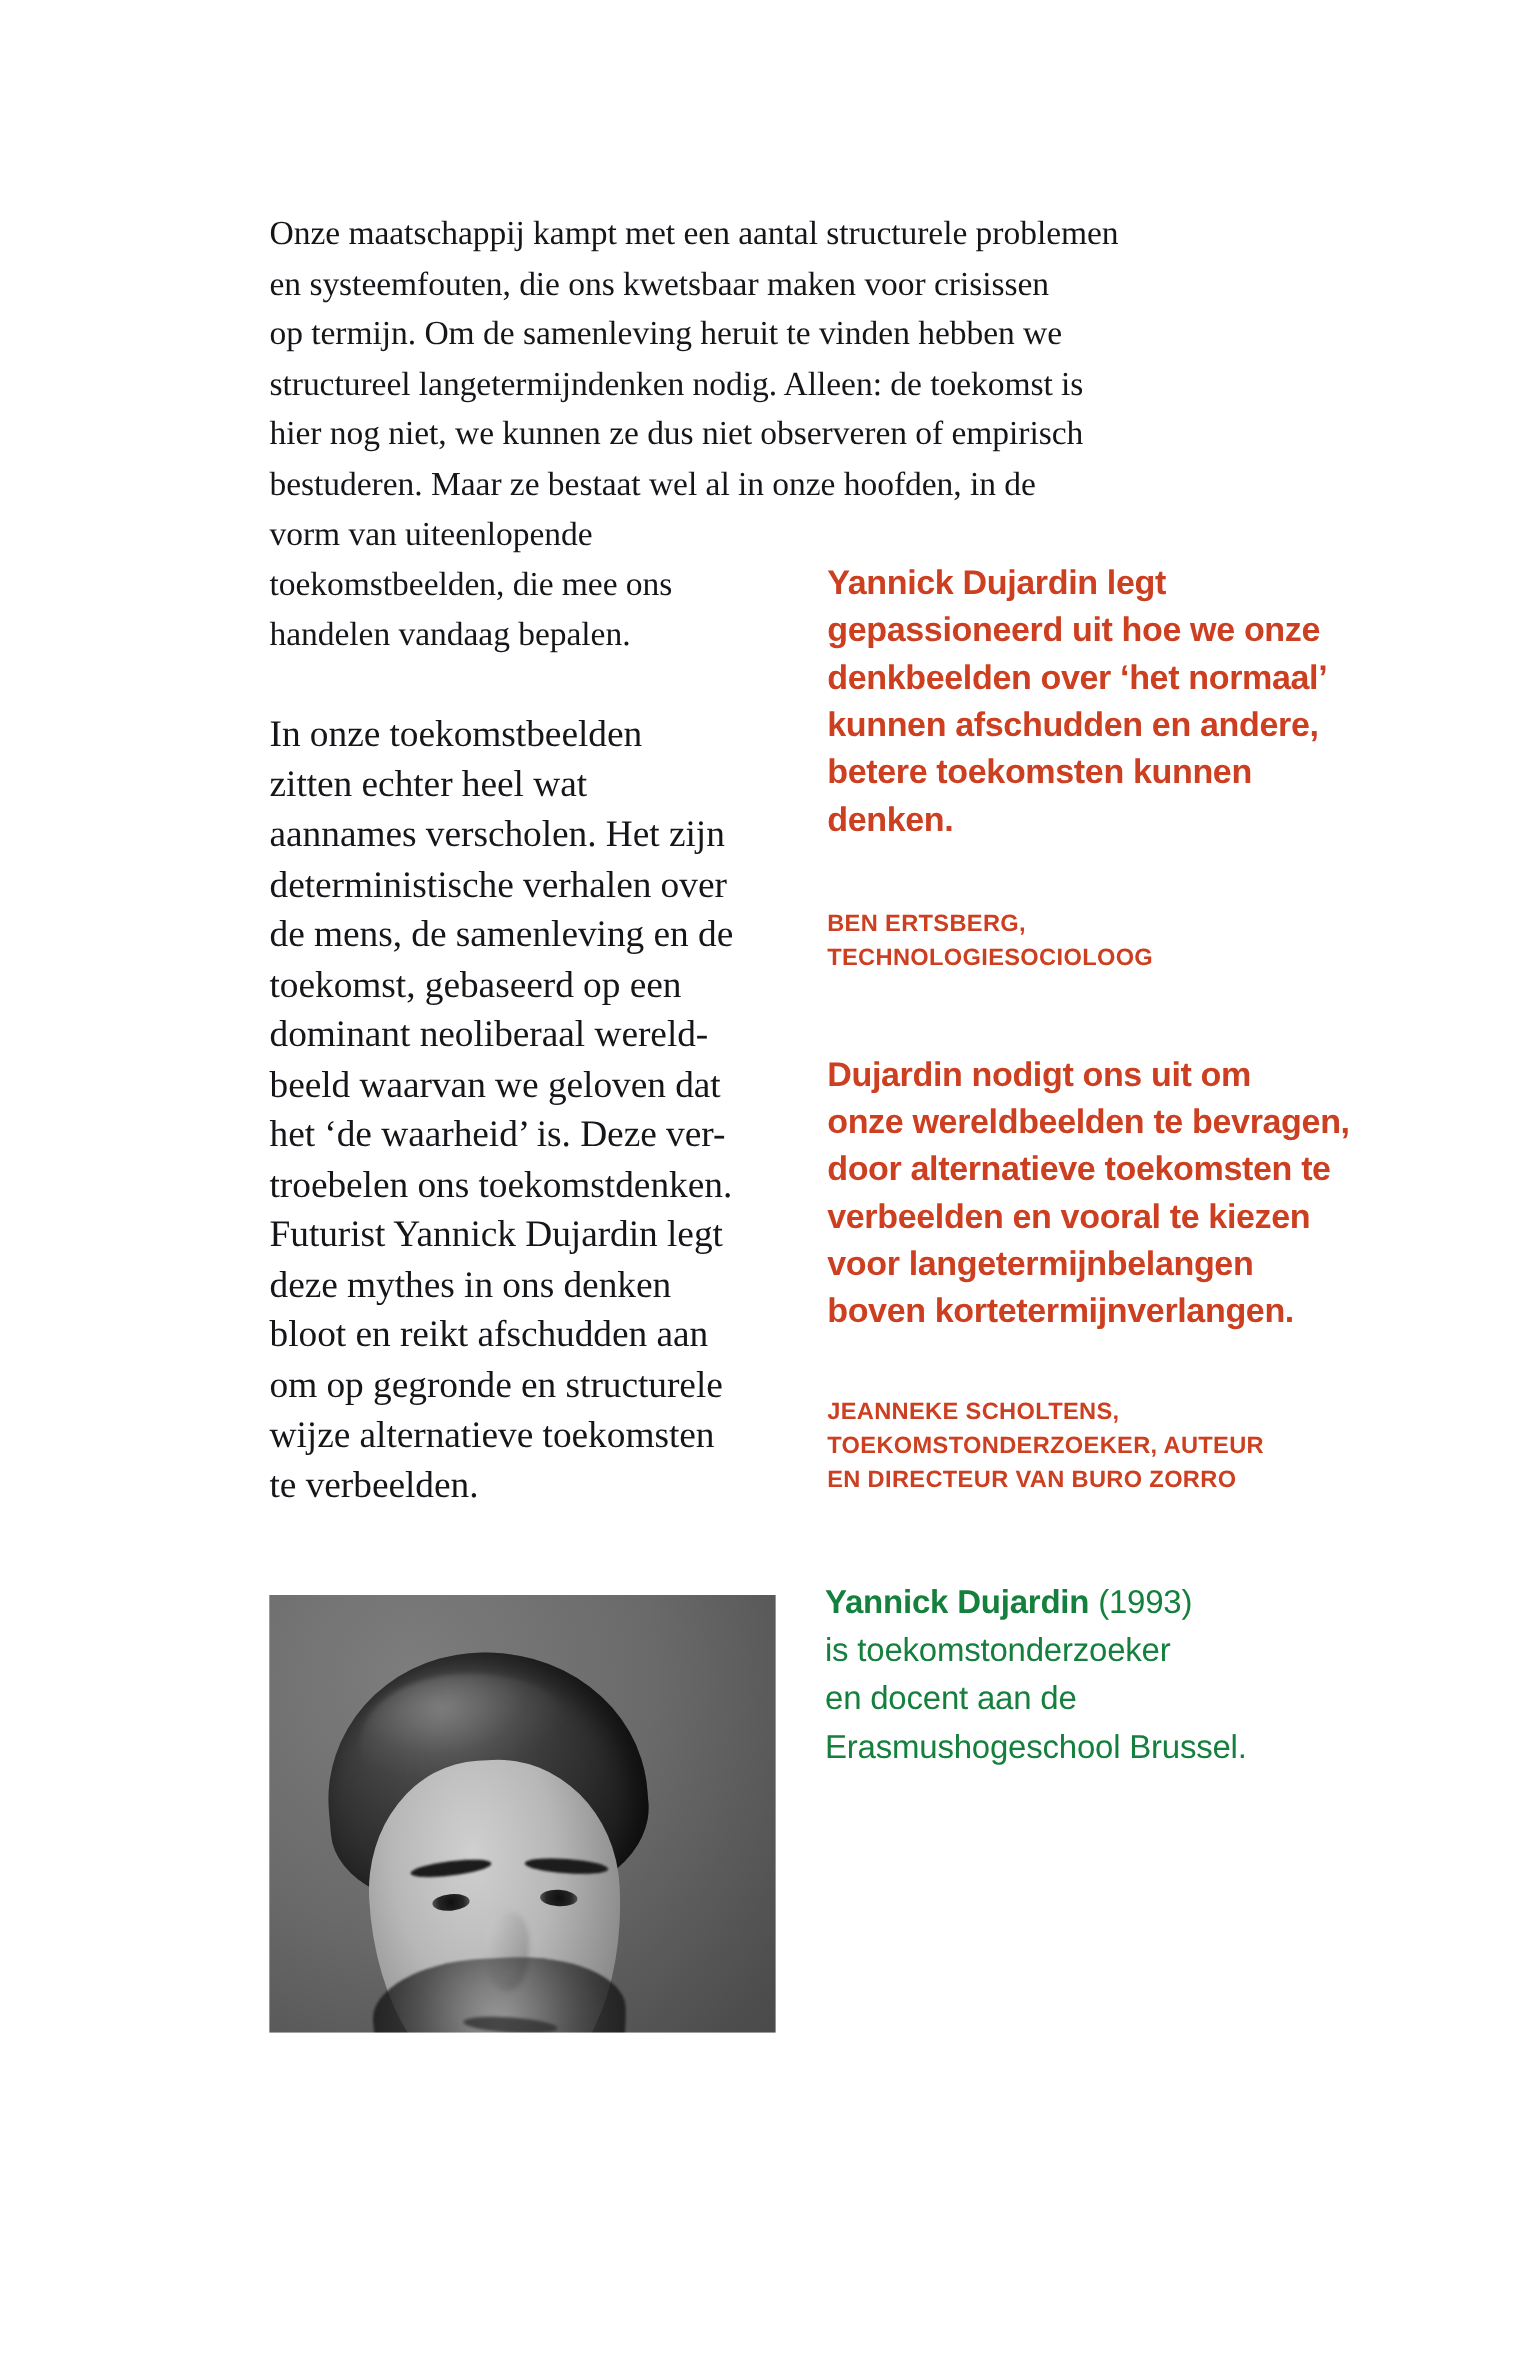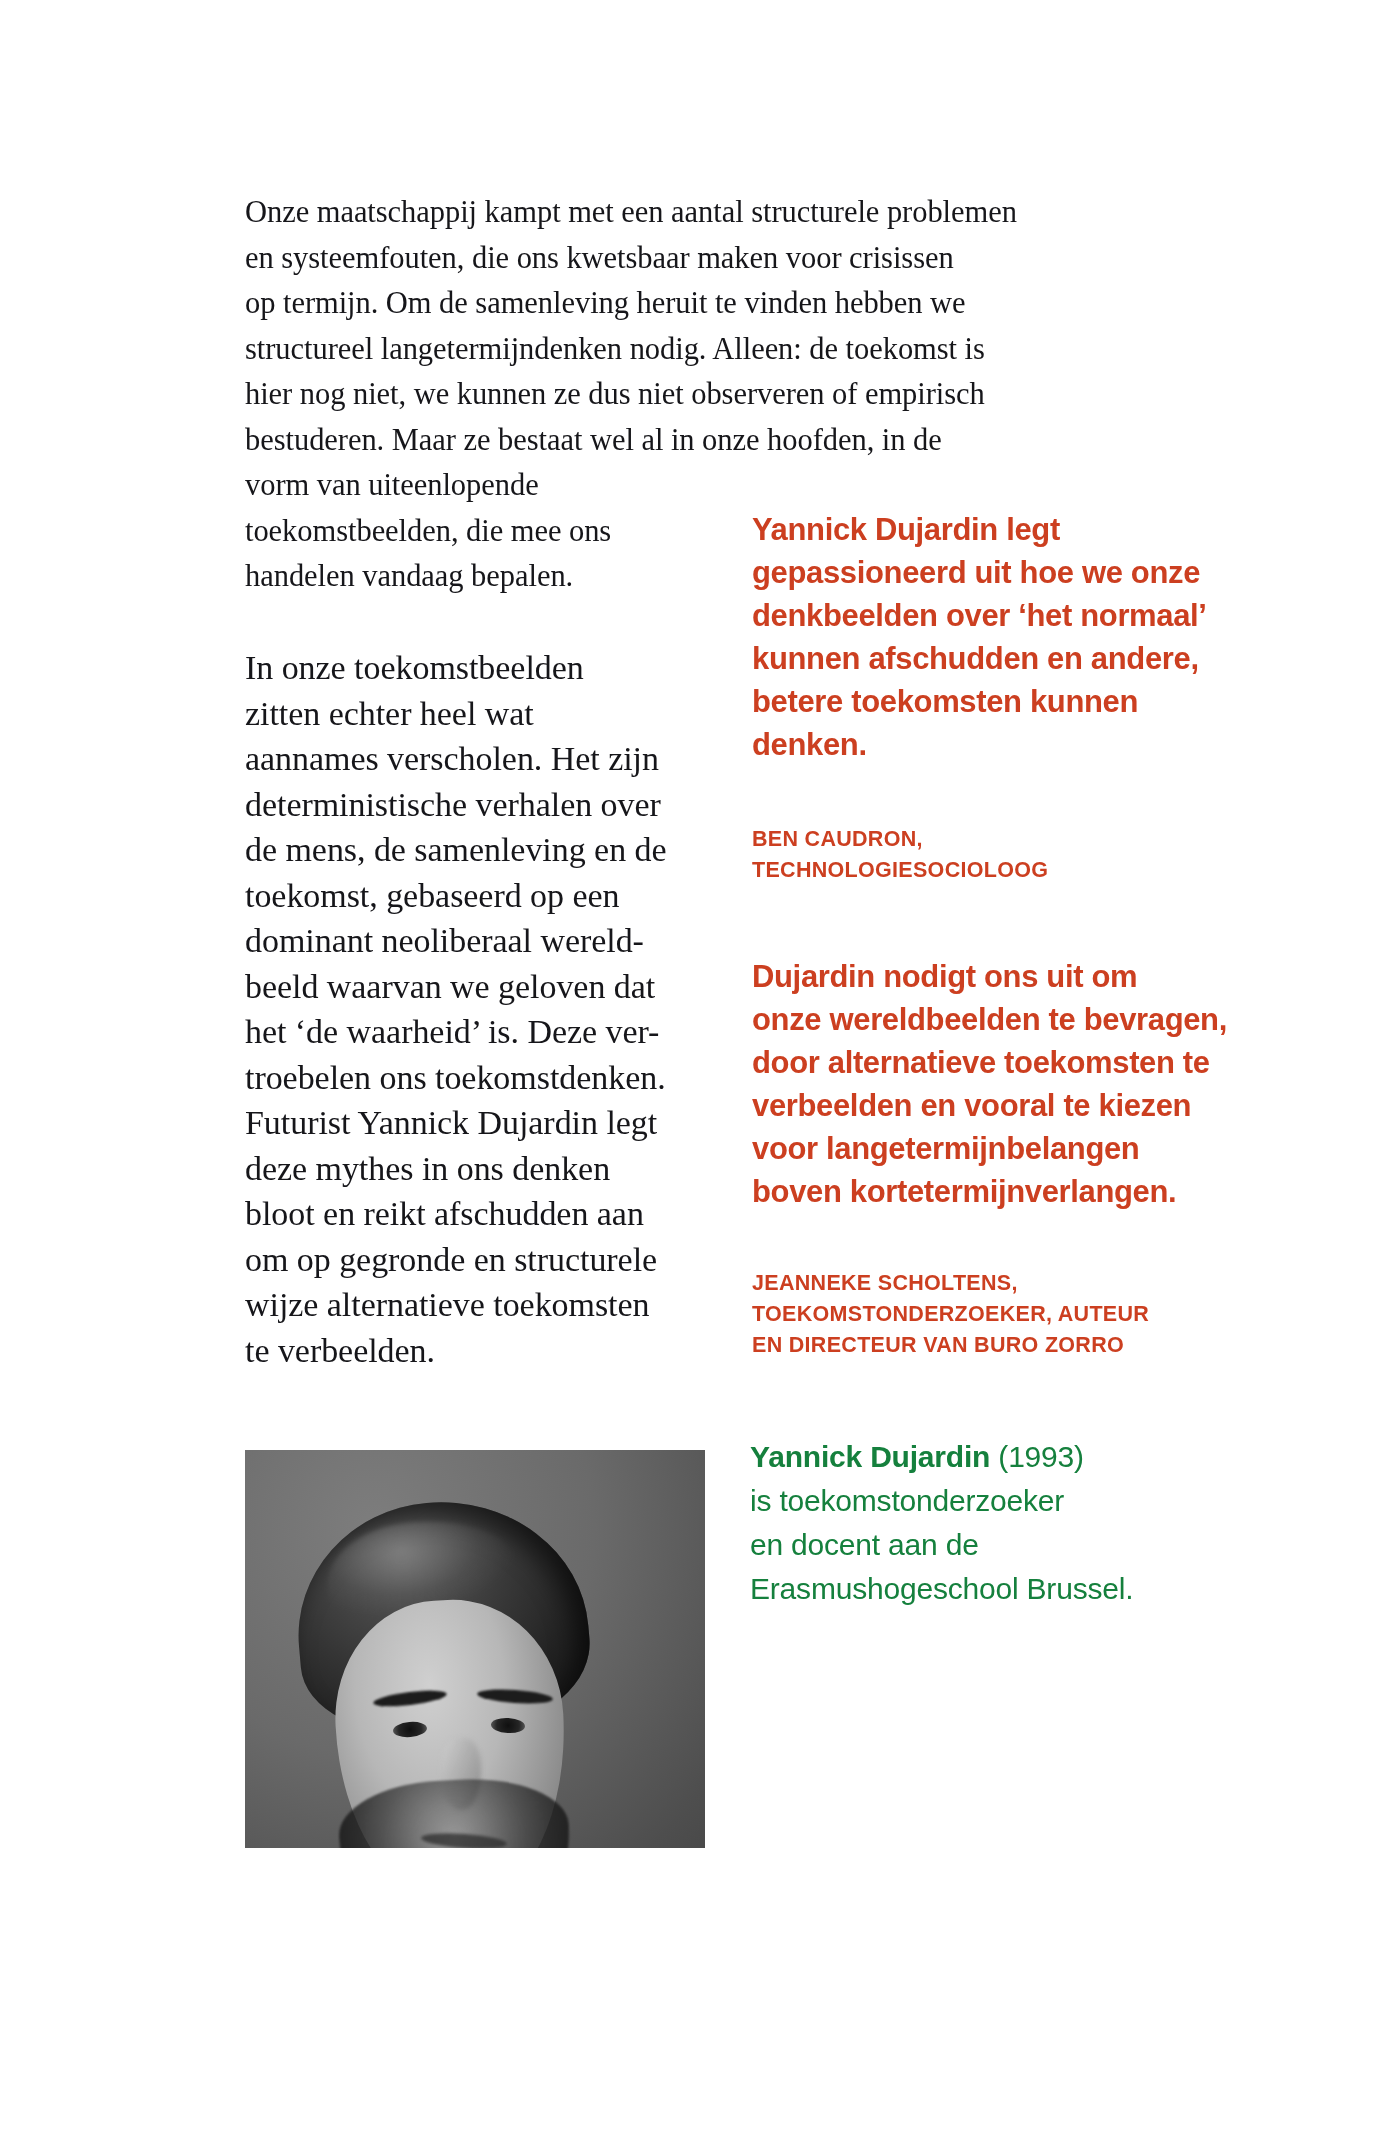--- a/index.html
+++ b/index.html
@@ -292,21 +292,21 @@
 
   <div class="quote quote-1">
     <span class="qline">Yannick Dujardin legt</span>
     <span class="qline">gepassioneerd uit hoe we onze</span>
     <span class="qline">denkbeelden over ‘het normaal’</span>
     <span class="qline">kunnen afschudden en andere,</span>
     <span class="qline">betere toekomsten kunnen</span>
     <span class="qline">denken.</span>
   </div>
   <div class="attrib attrib-1">
-    <span class="aline">BEN CAUDRON,</span>
+    <span class="aline">BEN ERTSBERG,</span>
     <span class="aline">TECHNOLOGIESOCIOLOOG</span>
   </div>
 
   <div class="quote quote-2">
     <span class="qline">Dujardin nodigt ons uit om</span>
     <span class="qline">onze wereldbeelden te bevragen,</span>
     <span class="qline">door alternatieve toekomsten te</span>
     <span class="qline">verbeelden en vooral te kiezen</span>
     <span class="qline">voor langetermijnbelangen</span>
     <span class="qline">boven kortetermijnverlangen.</span>

